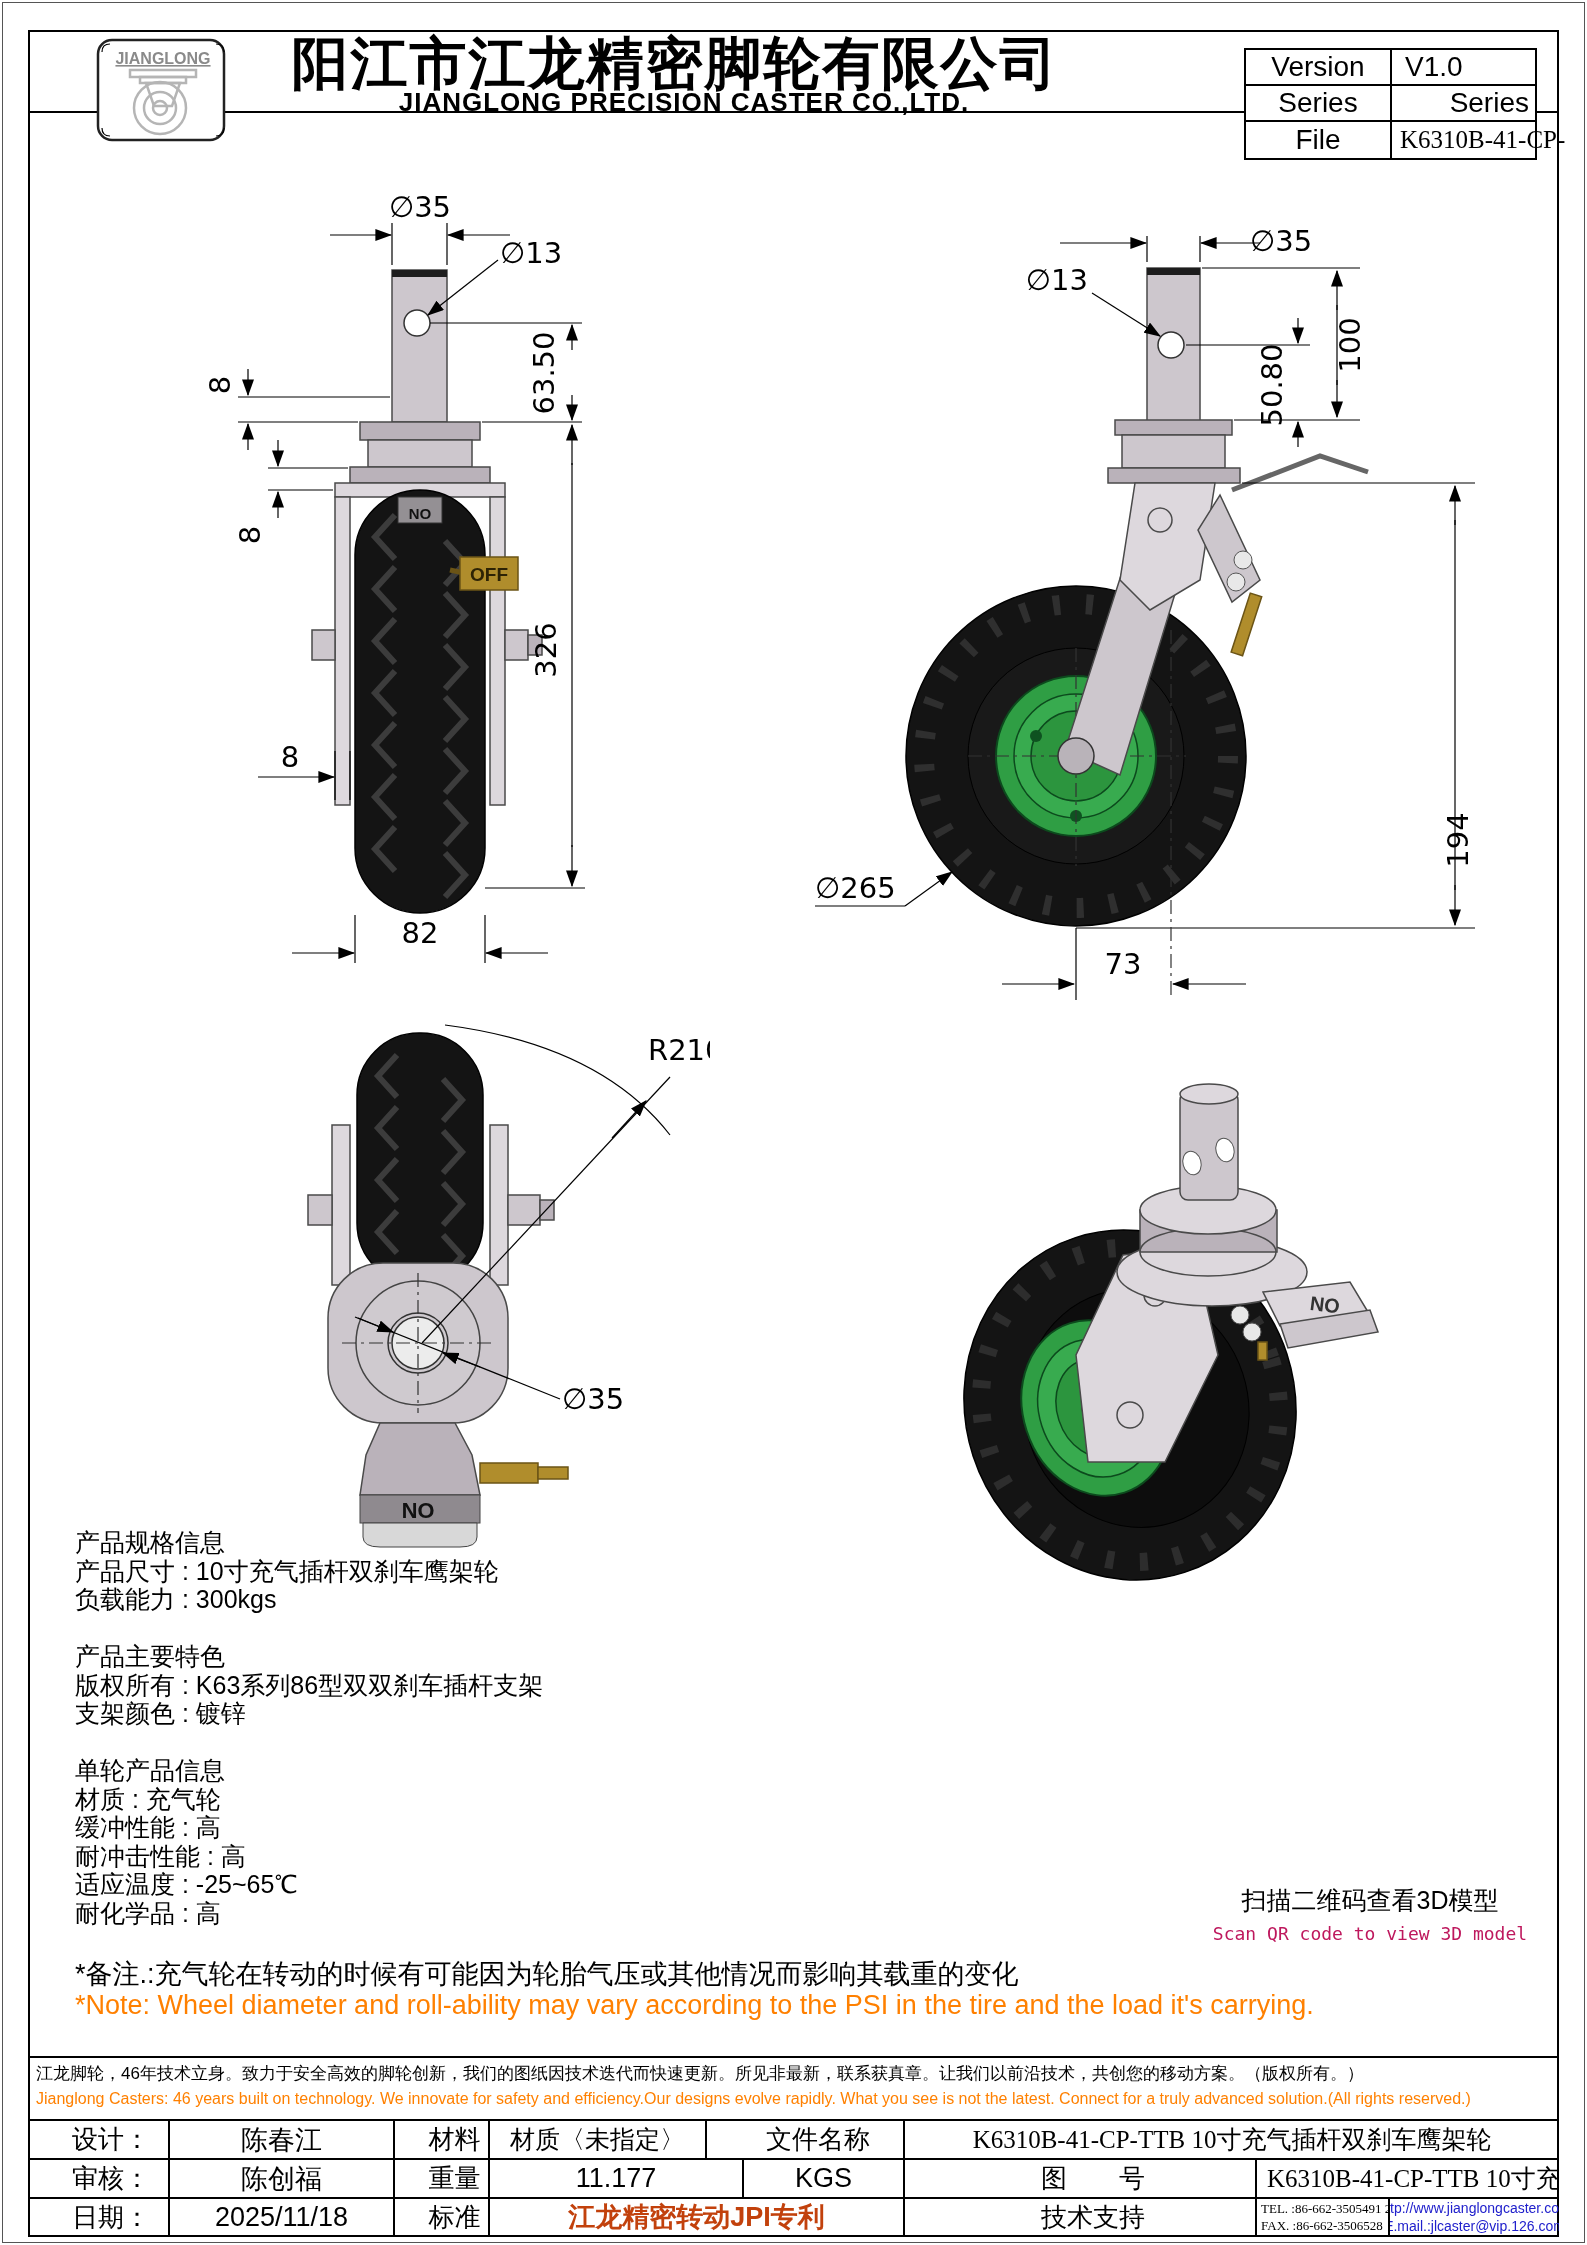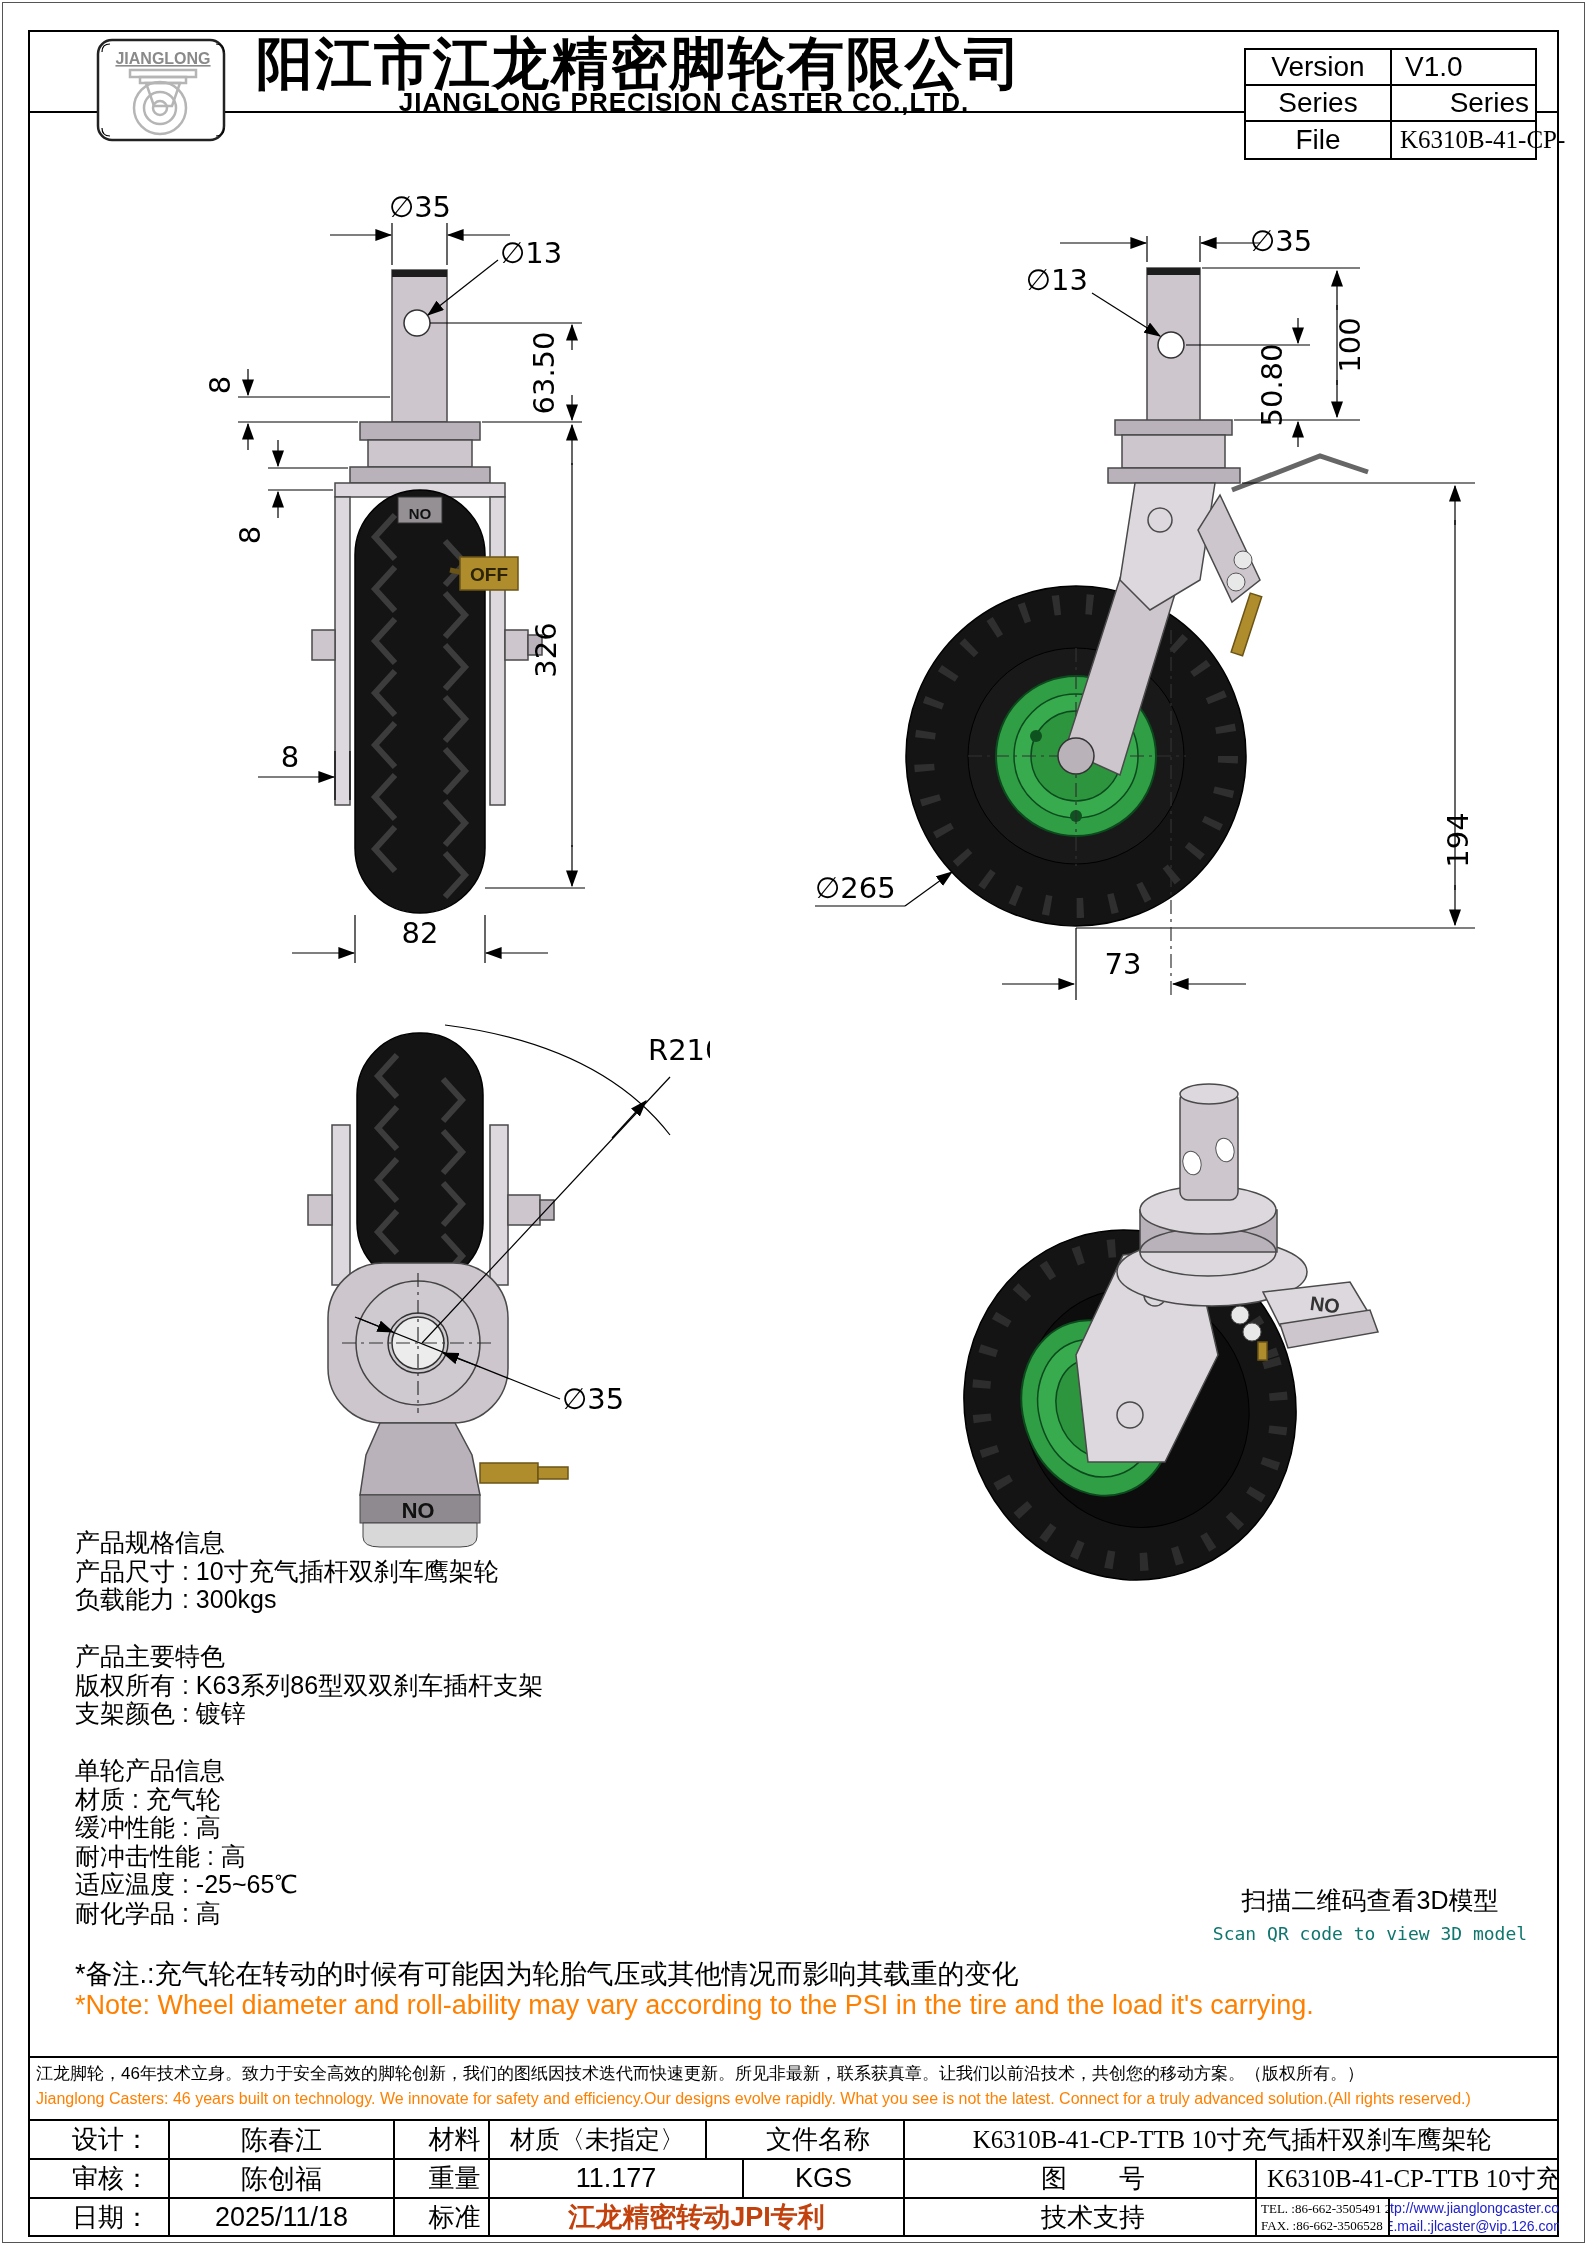--- a/index.html
+++ b/index.html
@@ -5,21 +5,21 @@
   html,body{margin:0;padding:0;background:#fff;}
   #page{position:relative;width:1587px;height:2245px;background:#fff;overflow:hidden;
         font-family:"Liberation Sans",sans-serif;color:#000;}
   .abs{position:absolute;}
   
   #outer-border{position:absolute;inset:2px;border:1px solid #555;}
   #main-frame{position:absolute;left:28px;top:30px;width:1531px;height:2207px;
               border:2px solid #000;box-sizing:border-box;}
   #header-underline{position:absolute;left:28px;top:111px;width:1531px;height:2px;background:#000;}
   
-  #company-cn{position:absolute;left:256px;top:26px;width:892px;text-align:left;
+  #company-cn{position:absolute;left:229px;top:26px;width:892px;text-align:center;
               font-size:57px;font-weight:bold;letter-spacing:2px;white-space:nowrap;}
   #company-en{position:absolute;left:238px;top:87px;width:892px;text-align:center;
               font-size:26px;font-weight:bold;letter-spacing:1px;white-space:nowrap;}
   
   #info-table{position:absolute;left:1244px;top:48px;width:293px;border:2px solid #000;
               box-sizing:border-box;background:#fff;}
   .info-row{display:flex;height:36px;border-bottom:2px solid #000;box-sizing:border-box;}
   .info-row:last-child{border-bottom:none;}
   .info-label{width:146px;border-right:2px solid #000;box-sizing:border-box;display:flex;
               align-items:center;justify-content:center;font-size:28px;}
@@ -27,21 +27,21 @@
   .iv-left{justify-content:flex-start;padding-left:13px;}
   .iv-right{justify-content:flex-end;}
   #file-value{position:absolute;left:8px;top:4px;white-space:nowrap;
               font-family:"Liberation Serif",serif;font-size:25px;}
   
   #specs{position:absolute;left:75px;top:1528px;font-size:25px;line-height:28.5px;}
   .spec-line{min-height:28.5px;white-space:nowrap;}
   
   #qr-note{position:absolute;left:1205px;top:1884px;width:330px;text-align:center;}
   #qr-note-cn{font-size:25px;color:#000;white-space:nowrap;}
-  #qr-note-en{font-family:"DejaVu Sans Mono",monospace;font-size:18px;color:#0f766e;
+  #qr-note-en{font-family:"DejaVu Sans Mono",monospace;font-size:18px;color:#be185d;
               margin-top:6px;white-space:nowrap;}
   
   #note-cn{position:absolute;left:75px;top:1956px;font-size:27px;white-space:nowrap;}
   #note-en{position:absolute;left:75px;top:1990px;font-size:27px;color:#ff8000;white-space:nowrap;}
   
   #disclaimer-line{position:absolute;left:28px;top:2056px;width:1531px;height:2px;background:#000;}
   #disclaimer-cn{position:absolute;left:36px;top:2062px;font-size:17px;white-space:nowrap;}
   #disclaimer-en{position:absolute;left:36px;top:2090px;font-size:16px;color:#ff8000;white-space:nowrap;}
   
   #footer{position:absolute;left:28px;top:2119px;width:1531px;}

